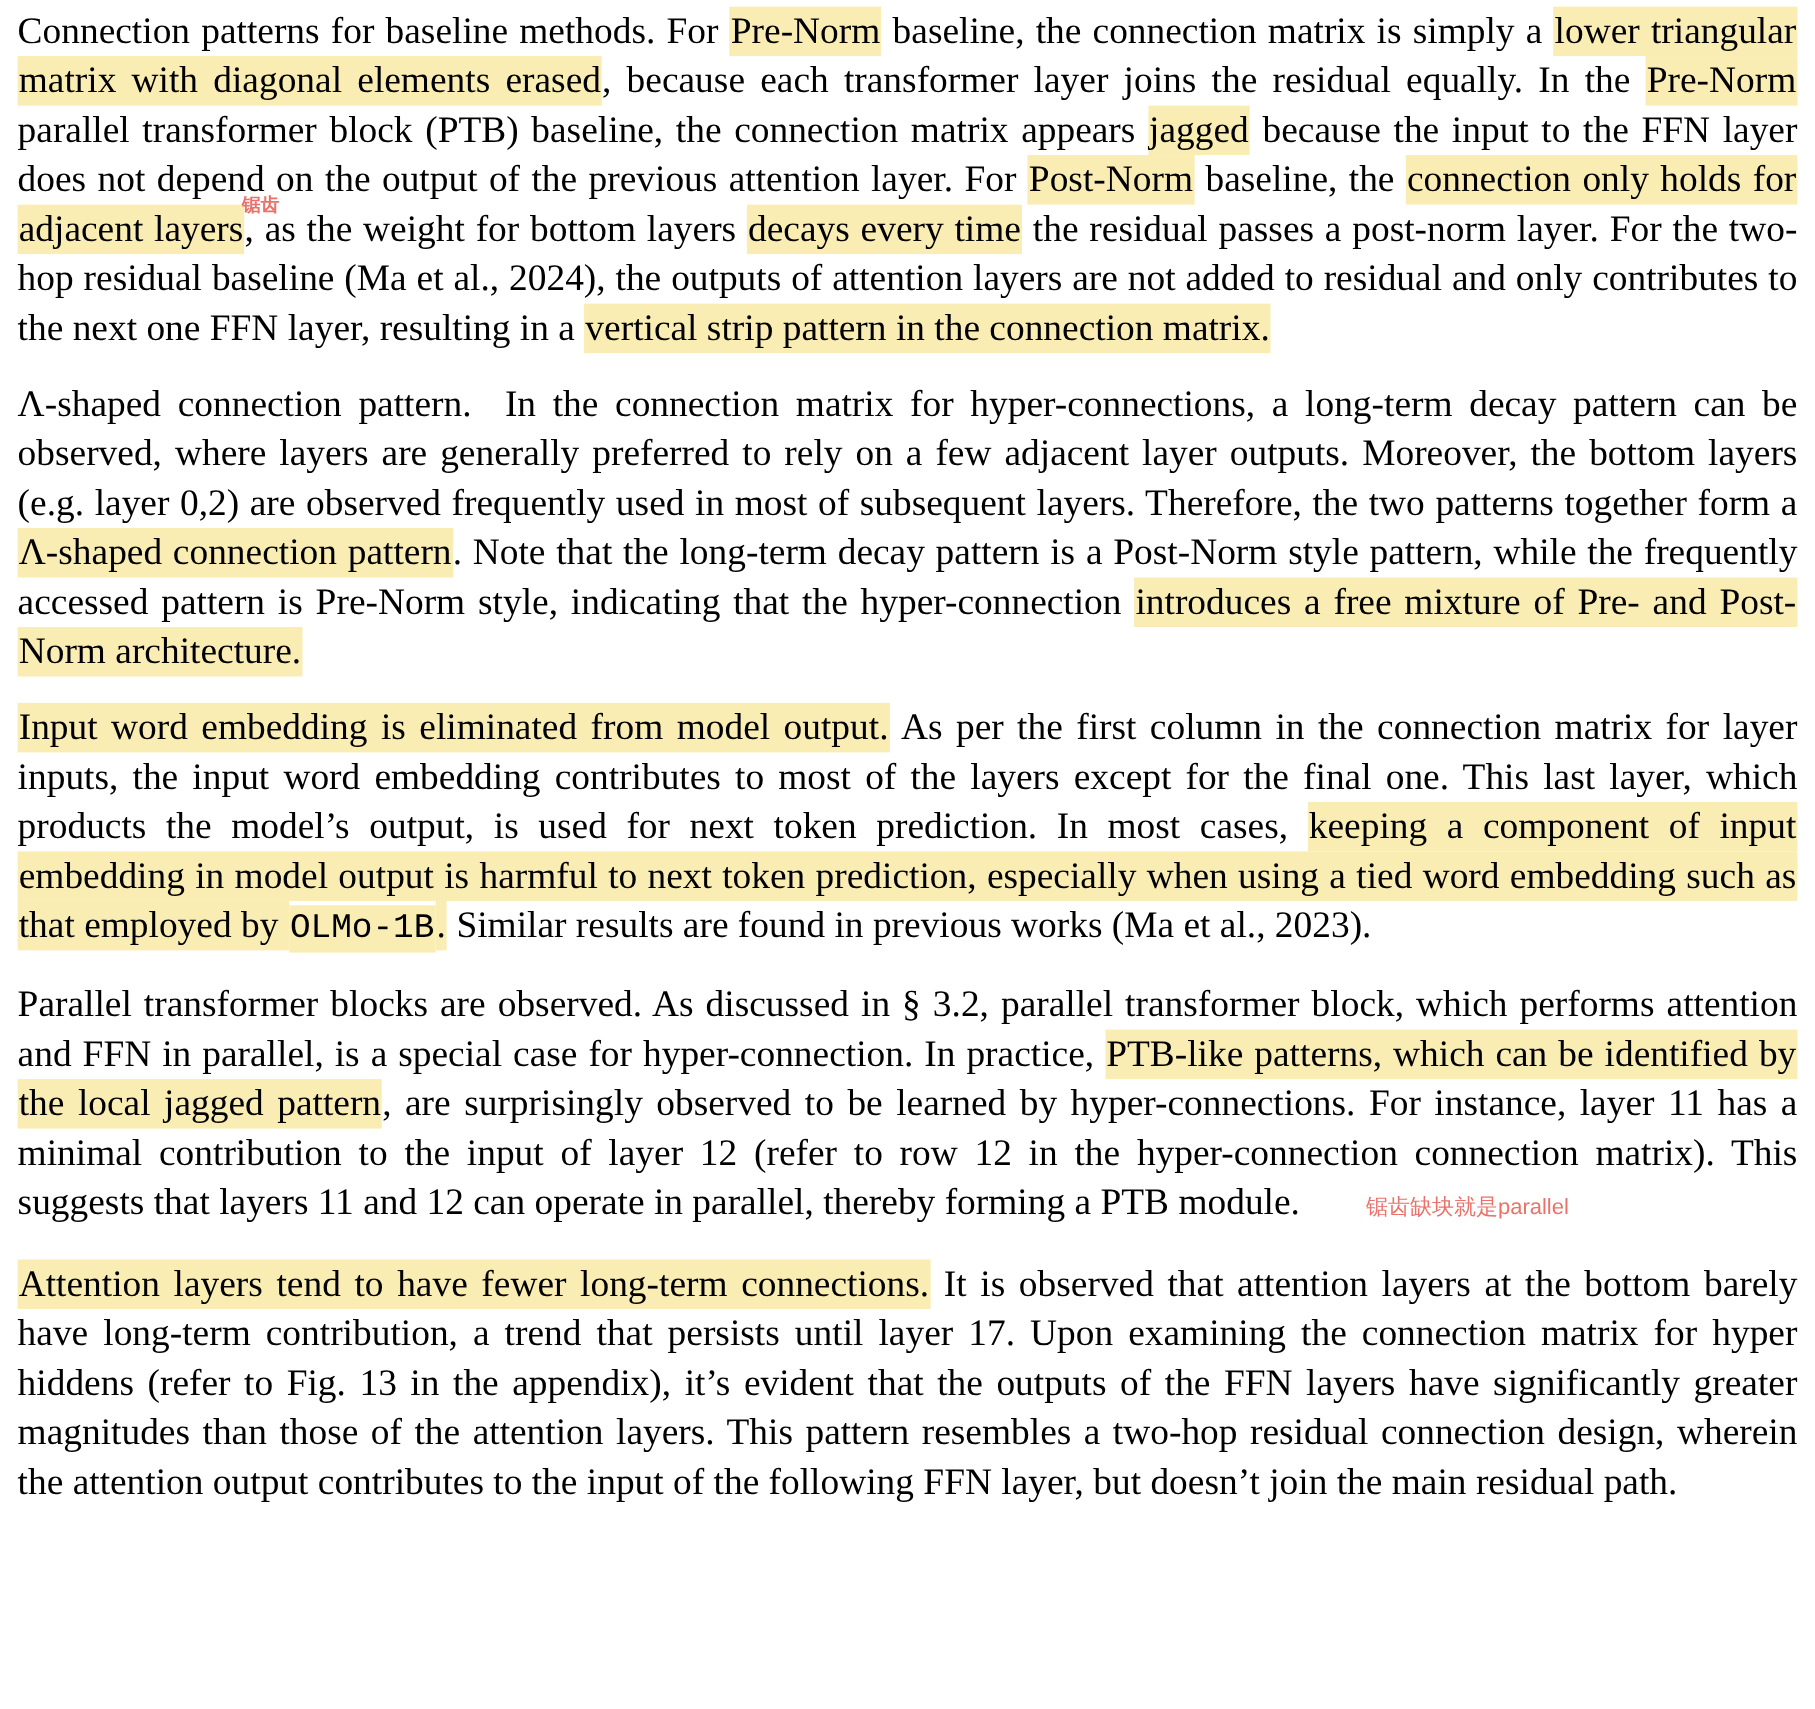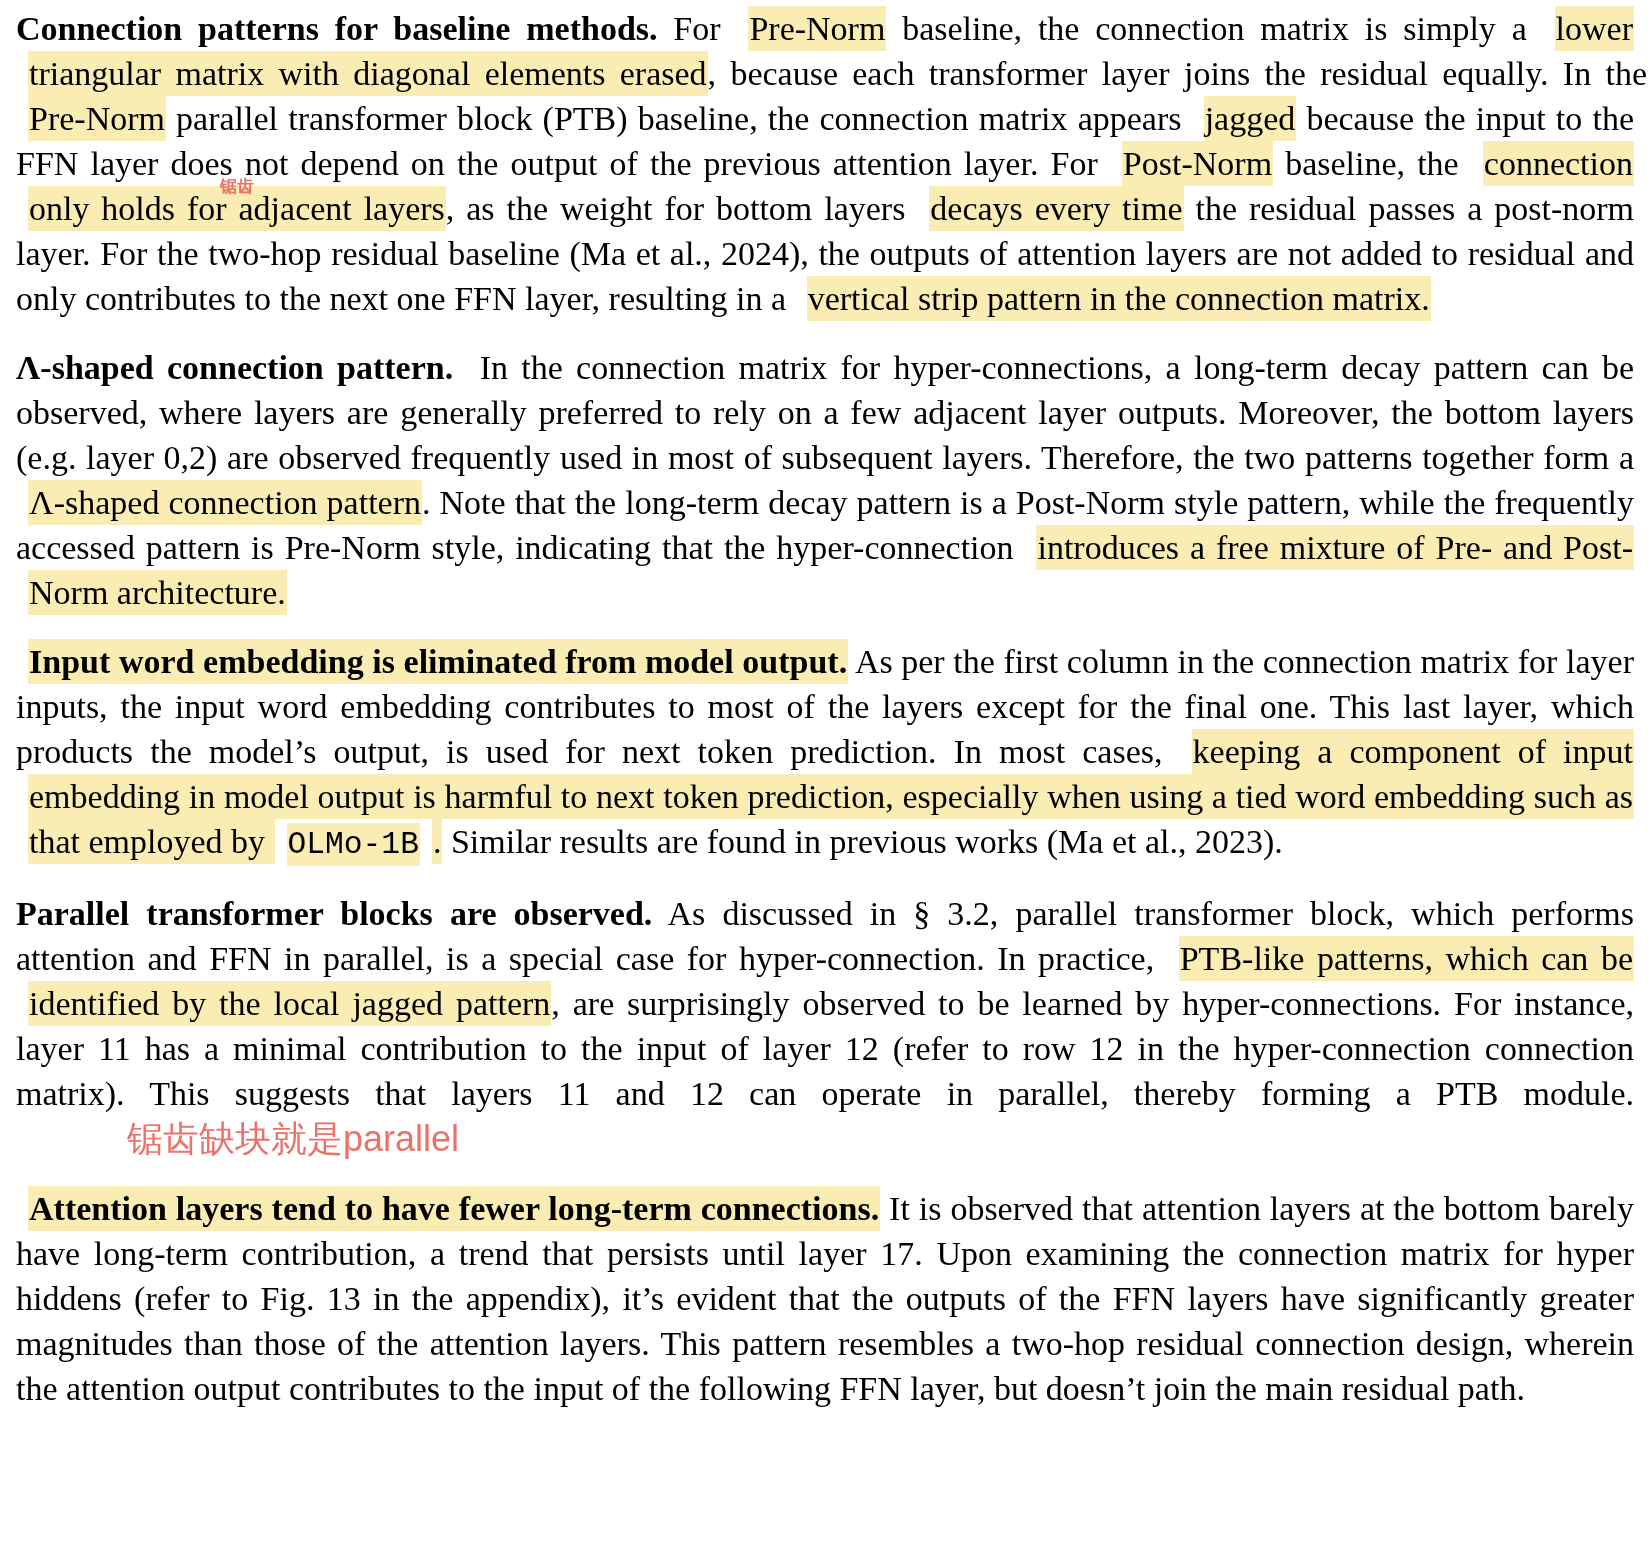--- a/index.html
+++ b/index.html
@@ -17,37 +17,36 @@
     background: #ffffff;
   }
   p.para {
     font-size: 34px;
     line-height: 45px;
     text-align: justify;
     margin-bottom: 24px;
     color: #000000;
   }
   p.para:last-child { margin-bottom: 0; }
-  .seg-bold { font-weight: bold; }
+  .seg-bold { font-weight: normal; }
   .seg-hl {
     background: var(--hl, #F9EDB3);
     padding: 4px 1px;
     box-decoration-break: clone;
-    margin-left: 12px;
     -webkit-box-decoration-break: clone;
   }
   .seg-mono {
     font-family: Liberation Mono, monospace;
     font-size: 0.92em;
   }
   .seg-note {
     font-family: "Liberation Sans", "DejaVu Sans", sans-serif;
     color: var(--note, #EA726B);
-    font-size: 36px;
-    margin-left: 111px;
+    font-size: 20px;
+    margin-left: 60px;
     white-space: nowrap;
     background: none;
   }
   .note-float {
     position: absolute;
     left: 220px;
     top: 178px;
     font-family: "Liberation Sans", "DejaVu Sans", sans-serif;
     color: var(--note, #EA726B);
     font-size: 17px;

